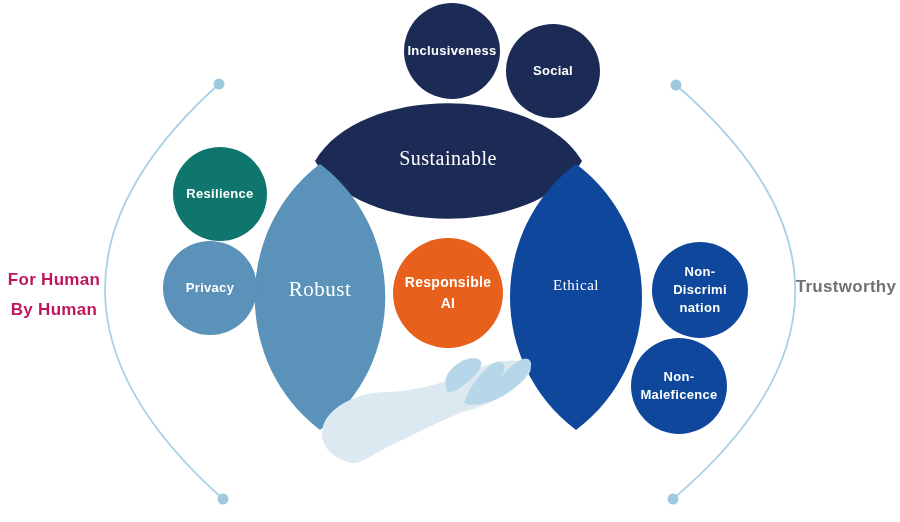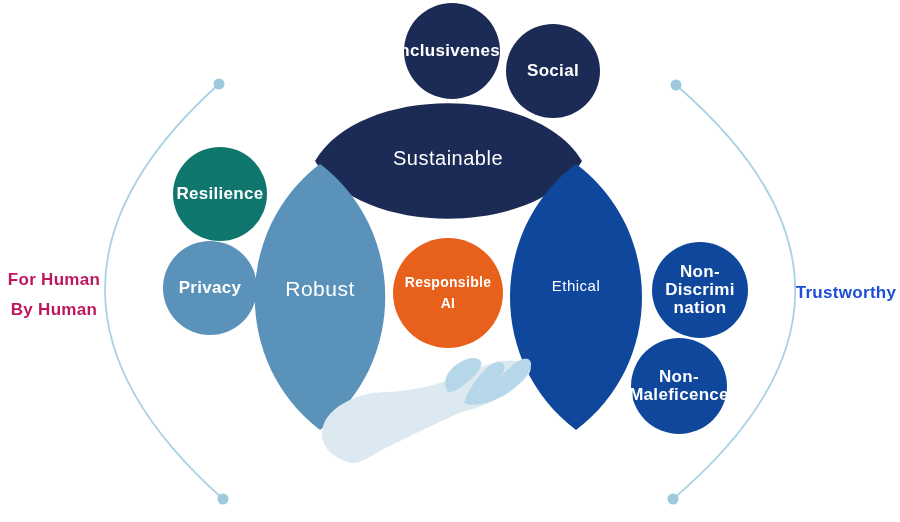--- a/index.html
+++ b/index.html
@@ -13,33 +13,34 @@
   .layer{position:absolute;left:0;top:0;}
   .bubble{
     position:absolute;
     border-radius:50%;
     display:flex;
     flex-direction:column;
     align-items:center;
     justify-content:center;
     text-align:center;
     color:#ffffff;
-    font-size:17px;
+    font-size:13px;
     font-weight:bold;
     letter-spacing:.3px;
     line-height:18px;
     z-index:3;
   }
   .lens-label{
     position:absolute;
     text-align:center;
     color:#ffffff;
     font-weight:normal;
     letter-spacing:.5px;
     z-index:4;
+    font-family:Liberation Serif, serif;
   }
   .caption{
     position:absolute;
     text-align:center;
     font-weight:bold;
     font-size:17px;
     line-height:30px;
     letter-spacing:.3px;
     z-index:4;
   }
@@ -107,15 +108,15 @@
   </div>
 
   <div class="lens-label" style="left:378px;top:147px;width:140px;font-size:20px">Sustainable</div>
   <div class="lens-label" style="left:260px;top:277px;width:120px;font-size:21px">Robust</div>
   <div class="lens-label" style="left:516px;top:277px;width:120px;font-size:15px">Ethical</div>
 
   <div class="caption" style="left: 6px; top: 265px; width: 96px; color: #be185d;">
     <div>For Human</div>
     <div>By Human</div>
   </div>
-  <div class="caption" style="left: 793px; top: 278px; width: 106px; color: #1d4ed8;">Trustworthy</div>
+  <div class="caption" style="left: 793px; top: 272px; width: 106px; color: #737373;">Trustworthy</div>
 
 </div>
 
 </body></html>

